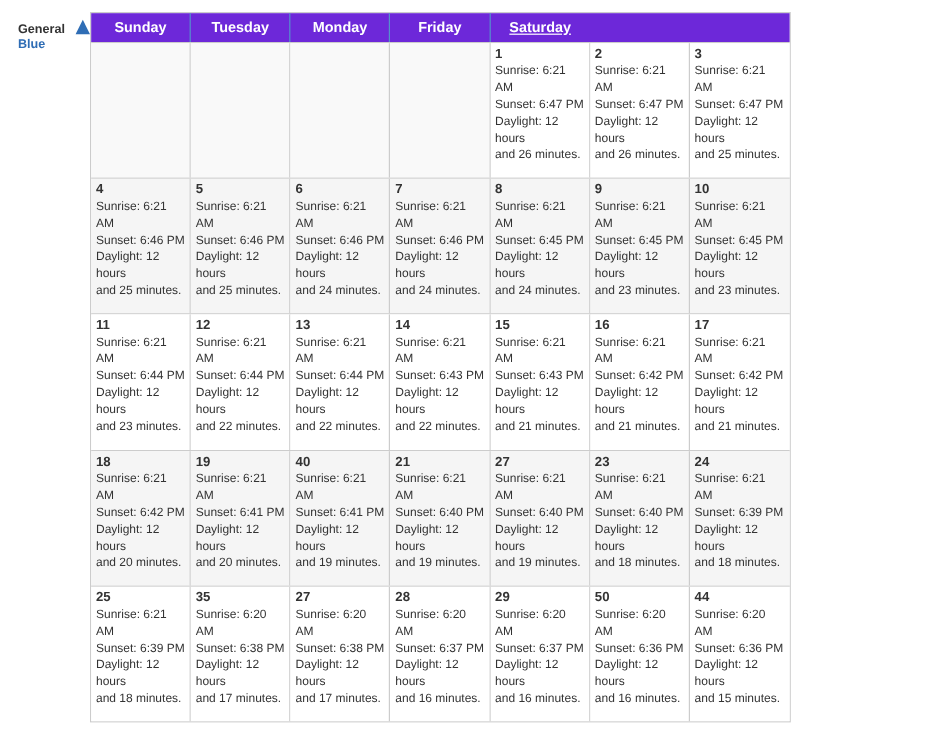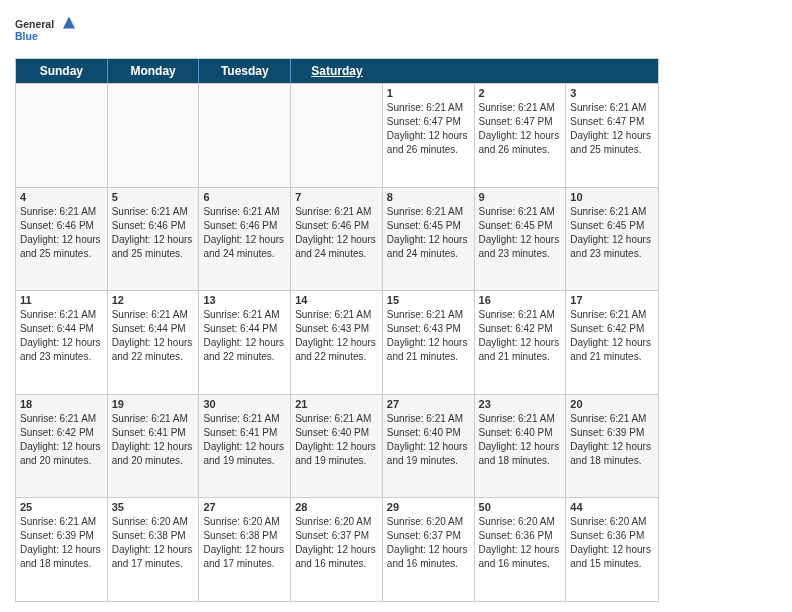--- a/index.html
+++ b/index.html
@@ -7,21 +7,21 @@
       font-family: Arial, sans-serif;
       background: #fff;
       width: 792px;
       height: 612px;
       overflow: hidden;
     }
     .page {
       width: 674px;
       height: 612px;
       display: flex;
-      flex-direction: column;
+      flex-direction: row;
       padding: 10px 15px 10px 15px;
     }
     .header {
       display: flex;
       justify-content: space-between;
       align-items: flex-start;
       margin-bottom: 8px;
     }
     .logo {
       display: flex;
@@ -42,21 +42,21 @@
     }
     .calendar {
       flex: 1;
       display: flex;
       flex-direction: column;
       border: 1px solid #ccc;
     }
     .cal-header {
       display: grid;
       grid-template-columns: repeat(7, 1fr);
-      background: #0c4a6e;
+      background: #6d28d9;
     }
     .cal-header-cell {
       color: #fff;
       font-weight: bold;
       font-size: 12px;
       padding: 5px 4px;
       text-align: center;
       border-right: 1px solid #5590cc;
     }
     .cal-header-cell:last-child { border-right: none; text-decoration: underline; }
@@ -108,22 +108,23 @@
 </div>
     <div class="title-block">
       <div class="month-year"></div>
       <div class="location"></div>
     </div>
   </div>
 
   <div class="calendar">
     <div class="cal-header">
     <div class="cal-header-cell">Sunday</div>
+        <div class="cal-header-cell">Tuesday</div>
         <div class="cal-header-cell">Monday</div>
-        <div class="cal-header-cell">Tuesday</div>
+        <div class="cal-header-cell">Friday</div>
         <div class="cal-header-cell">Saturday</div>
       </div>
     <div class="cal-body">
     <div class="cal-row">
           <div class="cal-cell empty"></div>
           <div class="cal-cell empty"></div>
           <div class="cal-cell empty"></div>
           <div class="cal-cell empty"></div>
           <div class="cal-cell">
             <div class="day-num">1</div>
@@ -258,21 +259,21 @@
 and 20 minutes.</div>
           </div>
           <div class="cal-cell alt">
             <div class="day-num">19</div>
             <div class="day-info" style="white-space: pre-line;">Sunrise: 6:21 AM
 Sunset: 6:41 PM
 Daylight: 12 hours
 and 20 minutes.</div>
           </div>
           <div class="cal-cell alt">
-            <div class="day-num">30</div>
+            <div class="day-num">40</div>
             <div class="day-info" style="white-space: pre-line;">Sunrise: 6:21 AM
 Sunset: 6:41 PM
 Daylight: 12 hours
 and 19 minutes.</div>
           </div>
           <div class="cal-cell alt">
             <div class="day-num">21</div>
             <div class="day-info" style="white-space: pre-line;">Sunrise: 6:21 AM
 Sunset: 6:40 PM
 Daylight: 12 hours
@@ -286,21 +287,21 @@
 and 19 minutes.</div>
           </div>
           <div class="cal-cell alt">
             <div class="day-num">23</div>
             <div class="day-info" style="white-space: pre-line;">Sunrise: 6:21 AM
 Sunset: 6:40 PM
 Daylight: 12 hours
 and 18 minutes.</div>
           </div>
           <div class="cal-cell alt">
-            <div class="day-num">20</div>
+            <div class="day-num">24</div>
             <div class="day-info" style="white-space: pre-line;">Sunrise: 6:21 AM
 Sunset: 6:39 PM
 Daylight: 12 hours
 and 18 minutes.</div>
           </div>
         </div>
         <div class="cal-row">
           <div class="cal-cell">
             <div class="day-num">25</div>
             <div class="day-info" style="white-space: pre-line;">Sunrise: 6:21 AM

